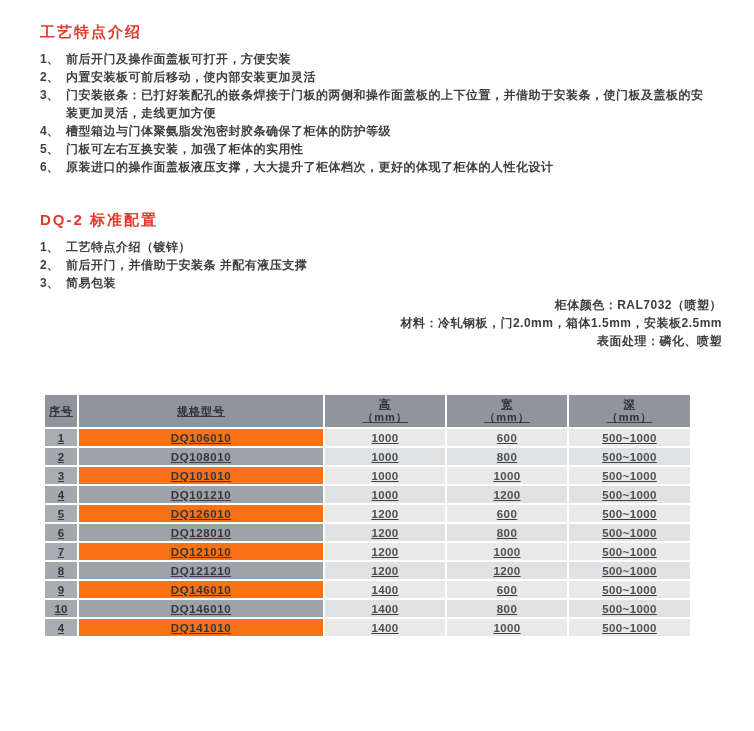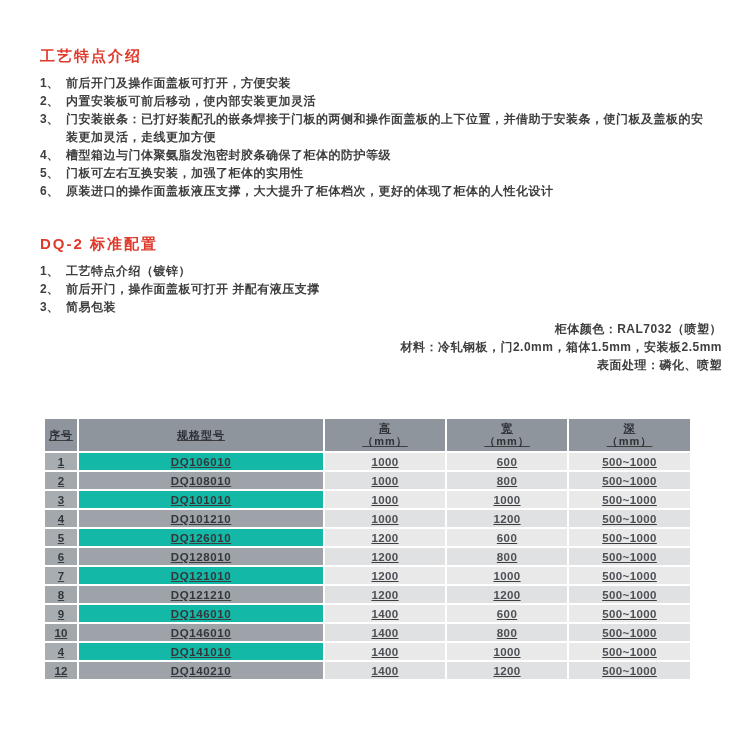--- a/index.html
+++ b/index.html
@@ -4,21 +4,21 @@
 <style>
   html, body { margin: 0; padding: 0; }
   body {
     width: 754px;
     height: 731px;
     background: #ffffff;
     font-family: "Liberation Sans", "DejaVu Sans", sans-serif;
     color: #3e3e3e;
     overflow: hidden;
   }
-  .page { padding: 6px 32px 0 40px; box-sizing: border-box; margin-top: 40px; }
+  .page { padding: 22px 32px 0 40px; box-sizing: border-box; }
 
   
   .sec-title {
     font-size: 15px;
     font-weight: bold;
     color: #e03a2d;
     letter-spacing: 2px;
     line-height: 20px;
     margin: 0 0 8px 0;
   }
@@ -56,21 +56,21 @@
     letter-spacing: 1px;
   }
   .spec-table td {
     font-size: 11.5px;
     text-align: center;
     height: 17px;
     padding: 0;
     font-weight: bold;
   }
   .c-no    { background: #a8adb2; color: #33373b; }
-  .c-model { background: #14b8a6; color: #33373b; letter-spacing: 0.6px; }
+  .c-model { background: #f97316; color: #33373b; letter-spacing: 0.6px; }
   .c-val   { background: #e9e9ea; color: #4c5054; letter-spacing: 0.4px; }
   .spec-table tbody tr:nth-child(even) .c-no    { background: #a3a8ad; }
   .spec-table tbody tr:nth-child(even) .c-model { background: #9da3a9; }
   .spec-table tbody tr:nth-child(even) .c-val   { background: #e0e1e2; }
 </style>
 </head>
 <body>
 
 <div class="page">
 
@@ -108,21 +108,21 @@
 
   <div>
     <h2 class="sec-title">DQ-2 标准配置</h2>
     <div class="num-list">
       <div class="li">
         <span class="li-num">1、</span>
         <span class="li-text">工艺特点介绍（镀锌）</span>
       </div>
       <div class="li">
         <span class="li-num">2、</span>
-        <span class="li-text">前后开门，操作面盖板可打开 并配有液压支撑</span>
+        <span class="li-text">前后开门，并借助于安装条 并配有液压支撑</span>
       </div>
       <div class="li">
         <span class="li-num">3、</span>
         <span class="li-text">简易包装</span>
       </div>
     </div>
 
     <div class="spec-block">
       <div class="spec-line">柜体颜色：RAL7032（喷塑）</div>
       <div class="spec-line">材料：冷轧钢板，门2.0mm，箱体1.5mm，安装板2.5mm</div>
@@ -227,23 +227,16 @@
         <td class="c-val">800</td>
         <td class="c-val">500~1000</td>
       </tr>
       <tr>
         <td class="c-no">4</td>
         <td class="c-model">DQ141010</td>
         <td class="c-val">1400</td>
         <td class="c-val">1000</td>
         <td class="c-val">500~1000</td>
       </tr>
-      <tr>
-        <td class="c-no">12</td>
-        <td class="c-model">DQ140210</td>
-        <td class="c-val">1400</td>
-        <td class="c-val">1200</td>
-        <td class="c-val">500~1000</td>
-      </tr>
     </tbody>
   </table>
 
 </div>
 
 </body></html>

